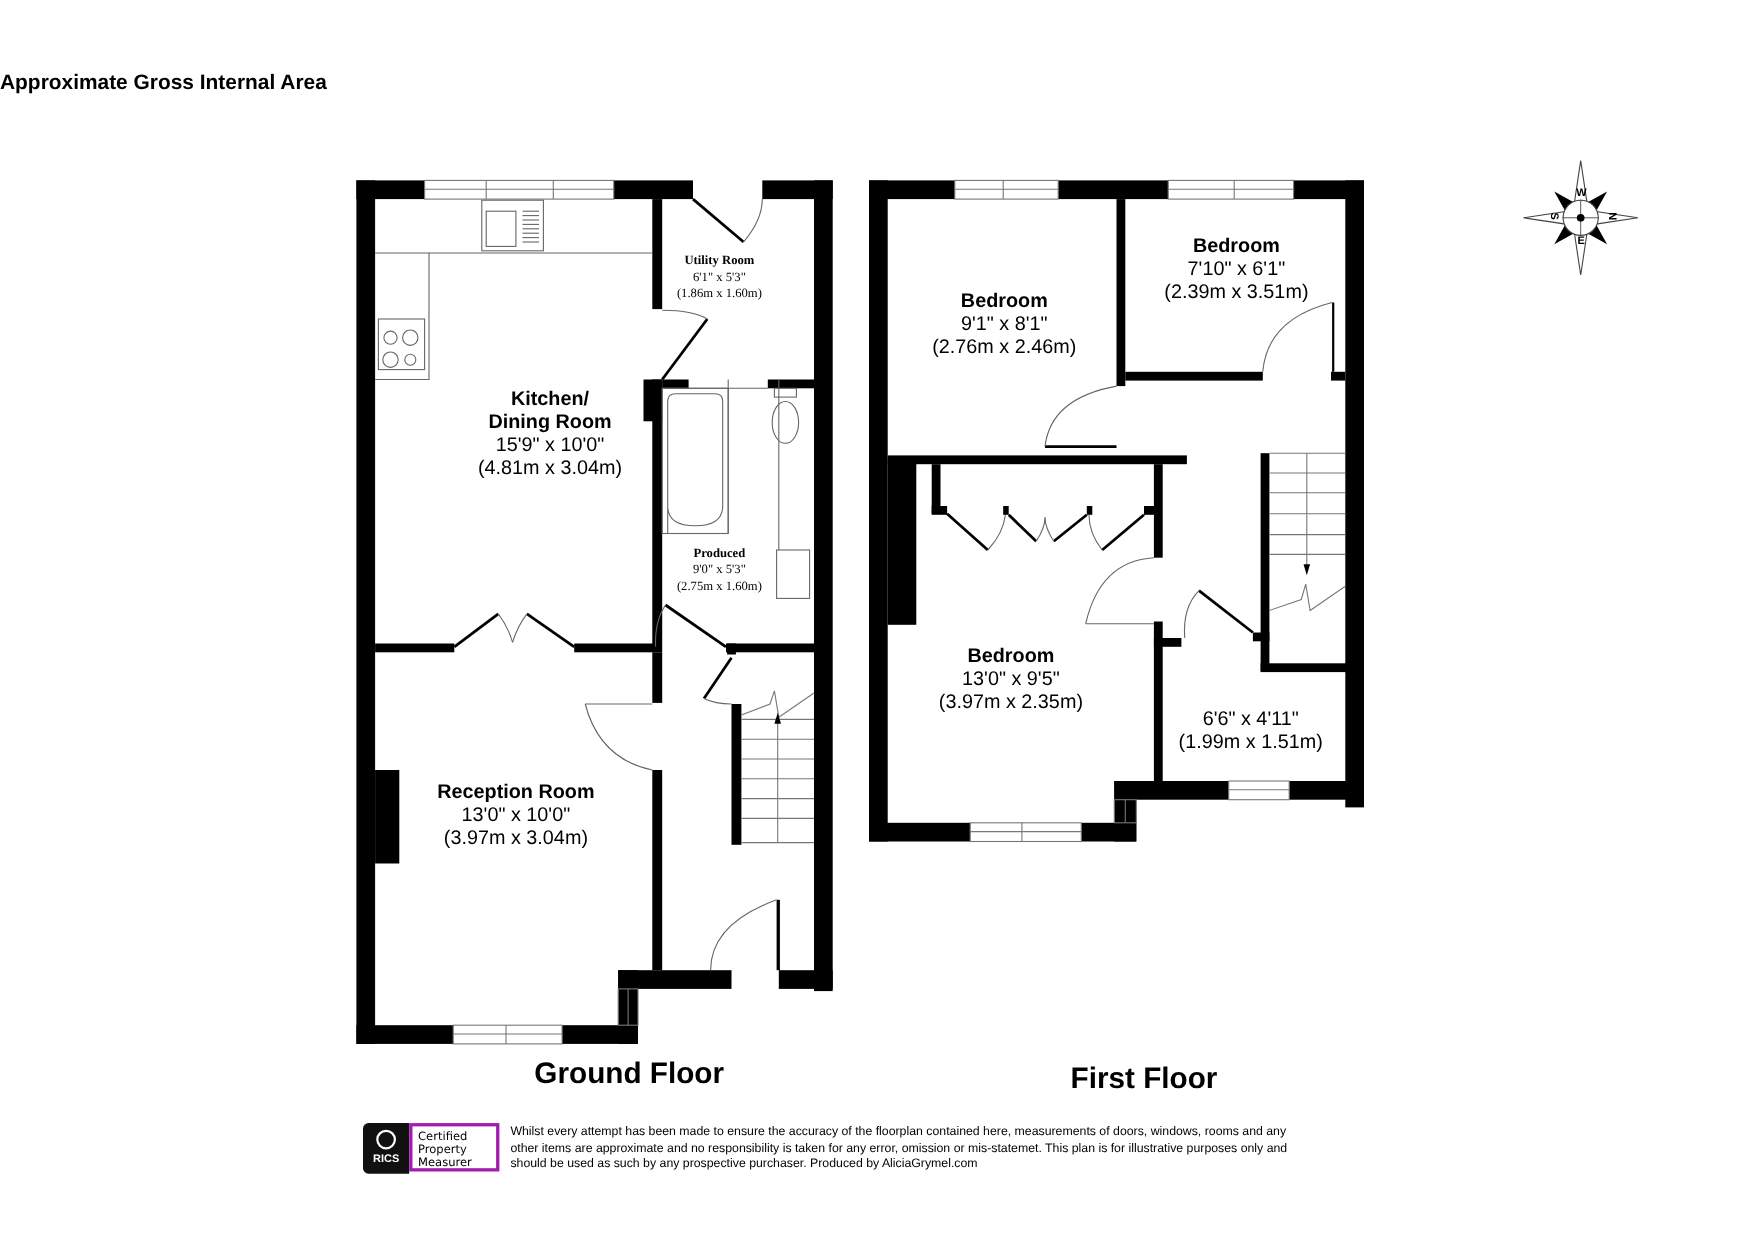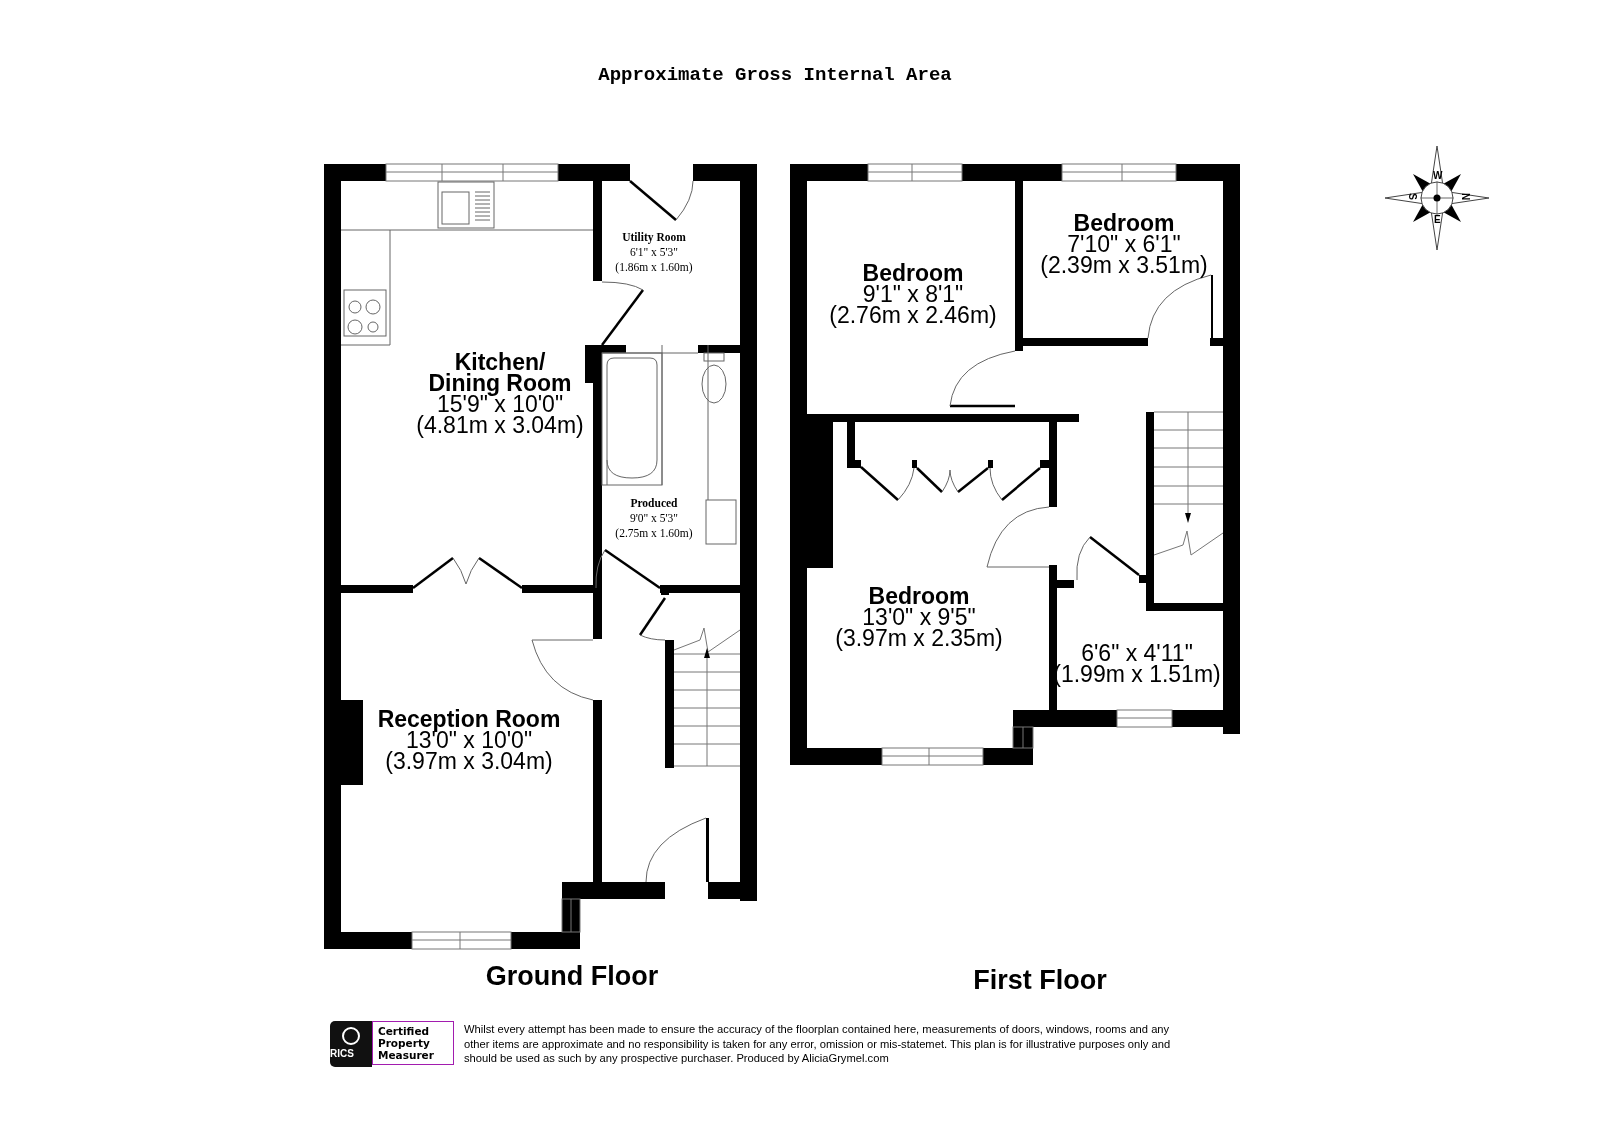--- a/index.html
+++ b/index.html
@@ -1,27 +1,27 @@
 <!DOCTYPE html>
 <html><head>
 <meta charset="utf-8">
 <style>
   html, body { margin:0; padding:0; background:#ffffff; }
   body { width:1600px; height:1130px; position:relative; overflow:hidden; font-family:"Liberation Sans", sans-serif; color:#000; }
   .abs { position:absolute; }
-  .title { left:0; width:1550px; top:63px; text-align:center; font-weight:bold; font-size:19px; line-height:25px;font-family:Liberation Mono, monospace; }
+  .title { left:0; width:1550px; top:63px; font-weight:bold; font-size:19px; line-height:25px; }
   svg.plan { position:absolute; left:0; top:0; }
-  .room-label { position:absolute; text-align:center; line-height:21px; font-size:23px; transform:translateX(-50%); white-space:nowrap; }
+  .room-label { position:absolute; text-align:center; line-height:21px; font-size:18px; transform:translateX(-50%); white-space:nowrap; }
   .room-label .nm { font-weight:bold; }
   .room-label.small { font-size:11.5px; line-height:15px;font-family:Liberation Serif, serif; }
   .floor-title { position:absolute; font-weight:bold; font-size:27px; transform:translateX(-50%); white-space:nowrap; }
   .footer { position:absolute; left:330px; top:1019px; width:870px; height:50px; }
-  .rics-mark { position:absolute; left:0; top:2px; width:42px; height:46px; background:#111; border-radius:5px 0 0 5px; color:#fff; font-size:10px; font-weight:bold; text-align:left; }
+  .rics-mark { position:absolute; left:0; top:2px; width:42px; height:46px; background:#111; border-radius:5px 0 0 5px; color:#fff; font-size:10px; font-weight:bold; text-align:center; }
   .rics-mark .logo { display:block; margin:6px auto 3px; width:18px; height:18px; border:2px solid #fff; border-radius:50%; box-sizing:border-box; }
-  .rics-box { position:absolute; left:42px; top:2px; width:82px; height:44px; border:1px solid #a21caf; box-sizing:border-box; font-size:10.5px; font-weight:bold; line-height:12px; padding:3px 0 0 5px; font-family:"DejaVu Sans", sans-serif; }
+  .rics-box { position:absolute; left:42px; top:2px; width:82px; height:44px; border:3px solid #a21caf; box-sizing:border-box; font-size:10.5px; font-weight:normal; line-height:12px; padding:3px 0 0 5px; font-family:"DejaVu Sans", sans-serif; }
   .disclaimer { position:absolute; left:134px; top:3px; width:730px; font-size:11.2px; line-height:14.5px; }
   .disclaimer b { font-weight:normal; }
   .compass-label { position:absolute; font-size:10px; font-weight:bold; }
 </style>
 </head>
 <body>
 
 <div class="abs title">
   <div>Approximate Gross Internal Area</div>
 </div>

